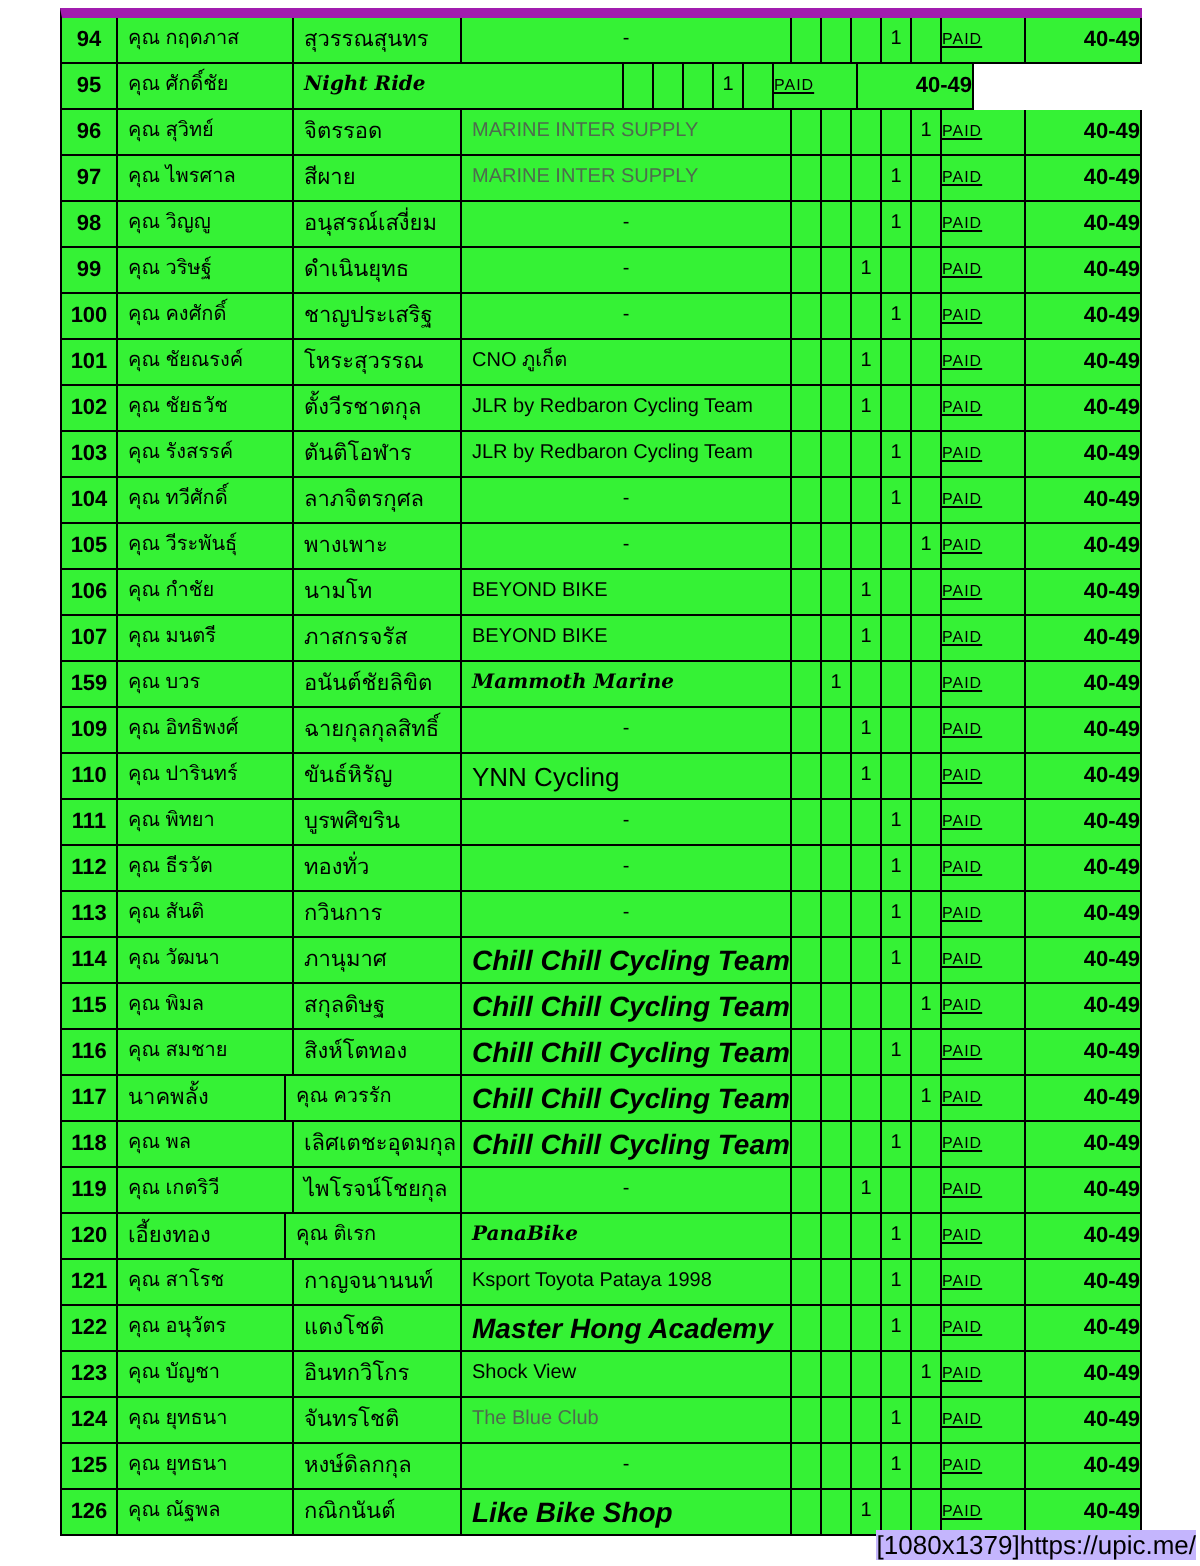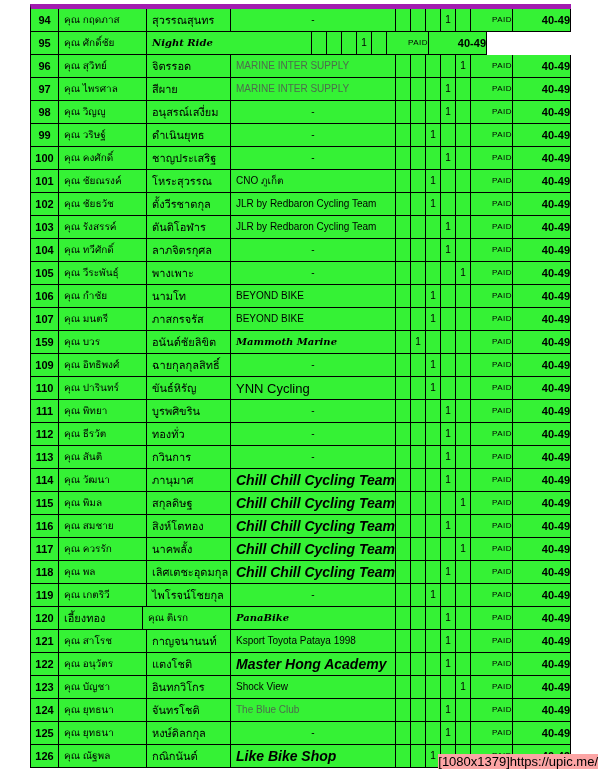--- a/index.html
+++ b/index.html
@@ -20,32 +20,32 @@
     background:#35f235;
     display:flex;align-items:center;overflow:hidden;
     white-space:nowrap;
   }
   .cell span{display:block;line-height:1;}
   .c-no{width:28px;justify-content:center;font-weight:bold;font-size:11px;}
   .c-first{width:88px;padding-left:5px;font-size:10px;text-align:center;}
   .c-last{width:84px;padding-left:5px;font-size:11px;}
   .c-team{width:165px;padding-left:5px;font-size:10px;}
   .c-m{width:15px;justify-content:center;font-size:10px;padding-left:0;}
-  .c-paid{width:42px;justify-content:flex-end;font-size:8px;letter-spacing:0.5px;}
+  .c-paid{width:42px;justify-content:flex-start;font-size:8px;letter-spacing:0.5px;text-decoration:underline;}
   .c-age{width:58px;justify-content:flex-end;font-weight:bold;font-size:11px;}
   
   .t-dash{justify-content:center;padding-left:0;}
   .t-plain{}
   .t-gray{color:#4e6b4e;}
   .t-script{font-family:"DejaVu Serif","Liberation Serif",serif;font-style:italic;font-weight:bold;font-size:10px;}
   .t-bolditalic{font-style:italic;font-weight:bold;font-size:14px;}
   .t-large{font-size:13px;}
   .watermark{
-    position:absolute;right:2px;bottom:14px;
-    font-size:13px;color:#000;background:#fca5a5;
+    position:absolute;right:2px;bottom:3px;
+    font-size:13px;color:#000;background:#c4b5fd;
     font-family:"Liberation Sans","DejaVu Sans",sans-serif;
     margin-left:16px;
   }
 </style>
 </head>
 <body>
 
 <div class="page">
   <div class="table" id="registration-table">
       <div class="row">
@@ -663,25 +663,25 @@
           <span>PAID</span>
         </div>
         <div class="cell c-age">
           <span>40-49</span>
         </div>
       </div>
       <div class="row">
         <div class="cell c-no">
           <span>117</span>
         </div>
+        <div class="cell c-last">
+          <span>นาคพลั้ง</span>
+        </div>
         <div class="cell c-first">
           <span>คุณ ควรรัก</span>
-        </div>
-        <div class="cell c-last">
-          <span>นาคพลั้ง</span>
         </div>
         <div class="cell c-team t-bolditalic">
           <span>Chill Chill Cycling Team</span>
         </div>
         <div class="cell c-m"></div>
         <div class="cell c-m"></div>
         <div class="cell c-m"></div>
         <div class="cell c-m"></div>
         <div class="cell c-m">
           <span>1</span>

